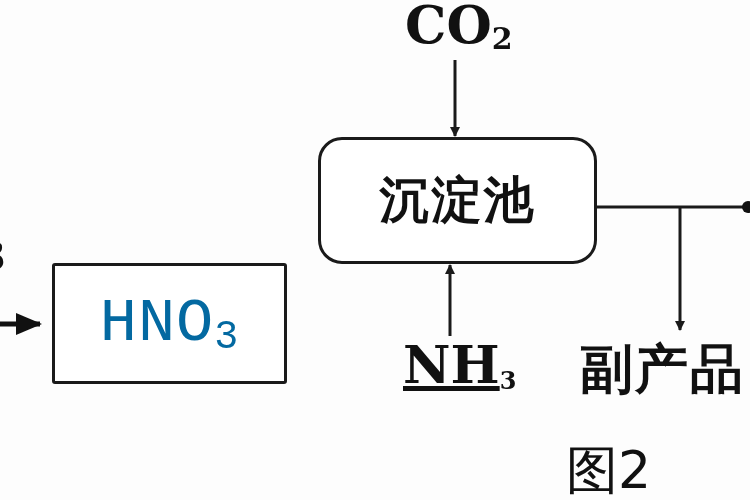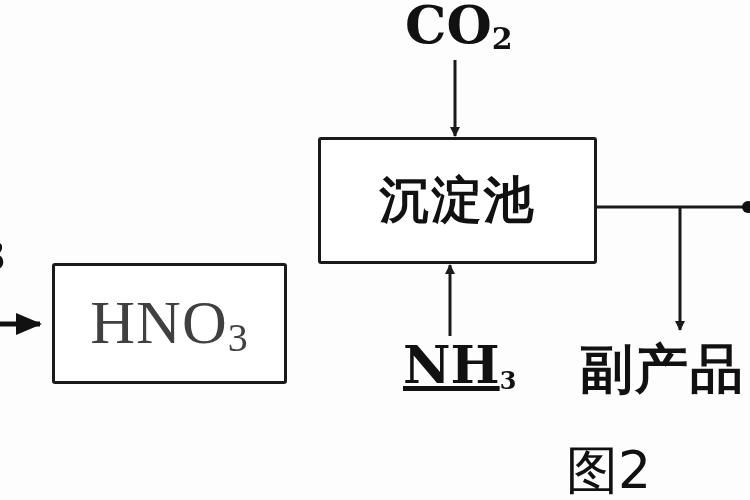--- a/index.html
+++ b/index.html
@@ -8,24 +8,24 @@
       background: #fdfdfd; position: relative;
       font-family: "DejaVu Serif", "Liberation Serif", serif;
       color: #111;
     }
     .box {
       position: absolute; box-sizing: border-box;
       border: 3px solid #1a1a1a; border-radius: 3px; background: #fff;
       display: flex; align-items: center; justify-content: center;
     }
     #box-hno3 { left: 52px; top: 263px; width: 235px; height: 121px; }
-    #box-tank { left: 318px; top: 137px; width: 279px; height: 127px; }
+    #box-tank { left: 318px; top: 137px; width: 279px; height: 127px; border-radius: 24px; }
     .hno3-text {
-      font-family: Liberation Serif, serif;
-      font-size: 62px; color: #404040; letter-spacing: 1px; font-weight: normal;
+      font-family: Liberation Mono, monospace;
+      font-size: 62px; color: #0369a1; letter-spacing: 1px; font-weight: normal;
     }
     .hno3-text sub { font-size: 40px; vertical-align: -8px; }
     .tank-text { font-size: 50px; font-weight: bold; letter-spacing: 2px; }
     .label { position: absolute; font-weight: bold; white-space: nowrap; }
     #label-co2 { left: 405px; top: -6px; font-size: 52px; }
     #label-co2 sub { font-size: 30px; vertical-align: -6px; }
     #label-nh3 { left: 403px; top: 334px; font-size: 52px; text-decoration: underline; }
     #label-nh3 sub { font-size: 24px; vertical-align: -6px; }
     #label-byproduct { left: 580px; top: 334px; font-size: 53px; letter-spacing: 2px; text-align: right; }
     #label-caption {

